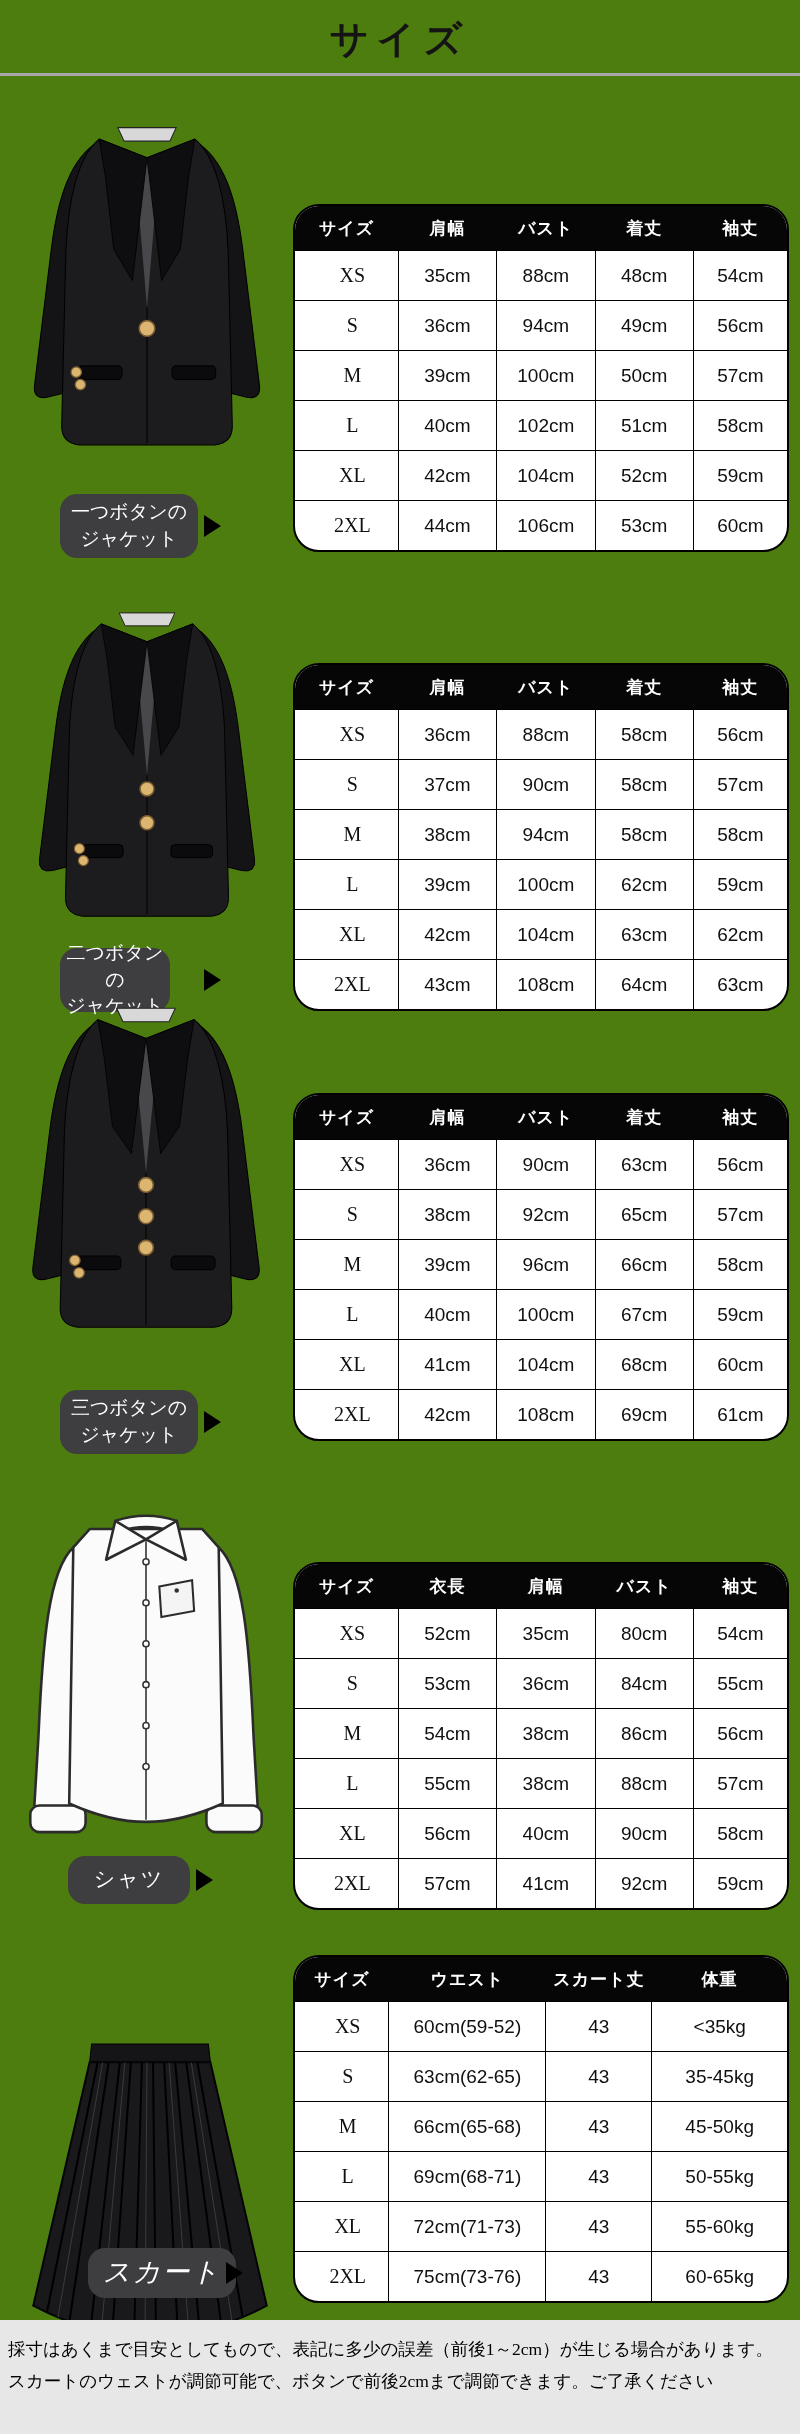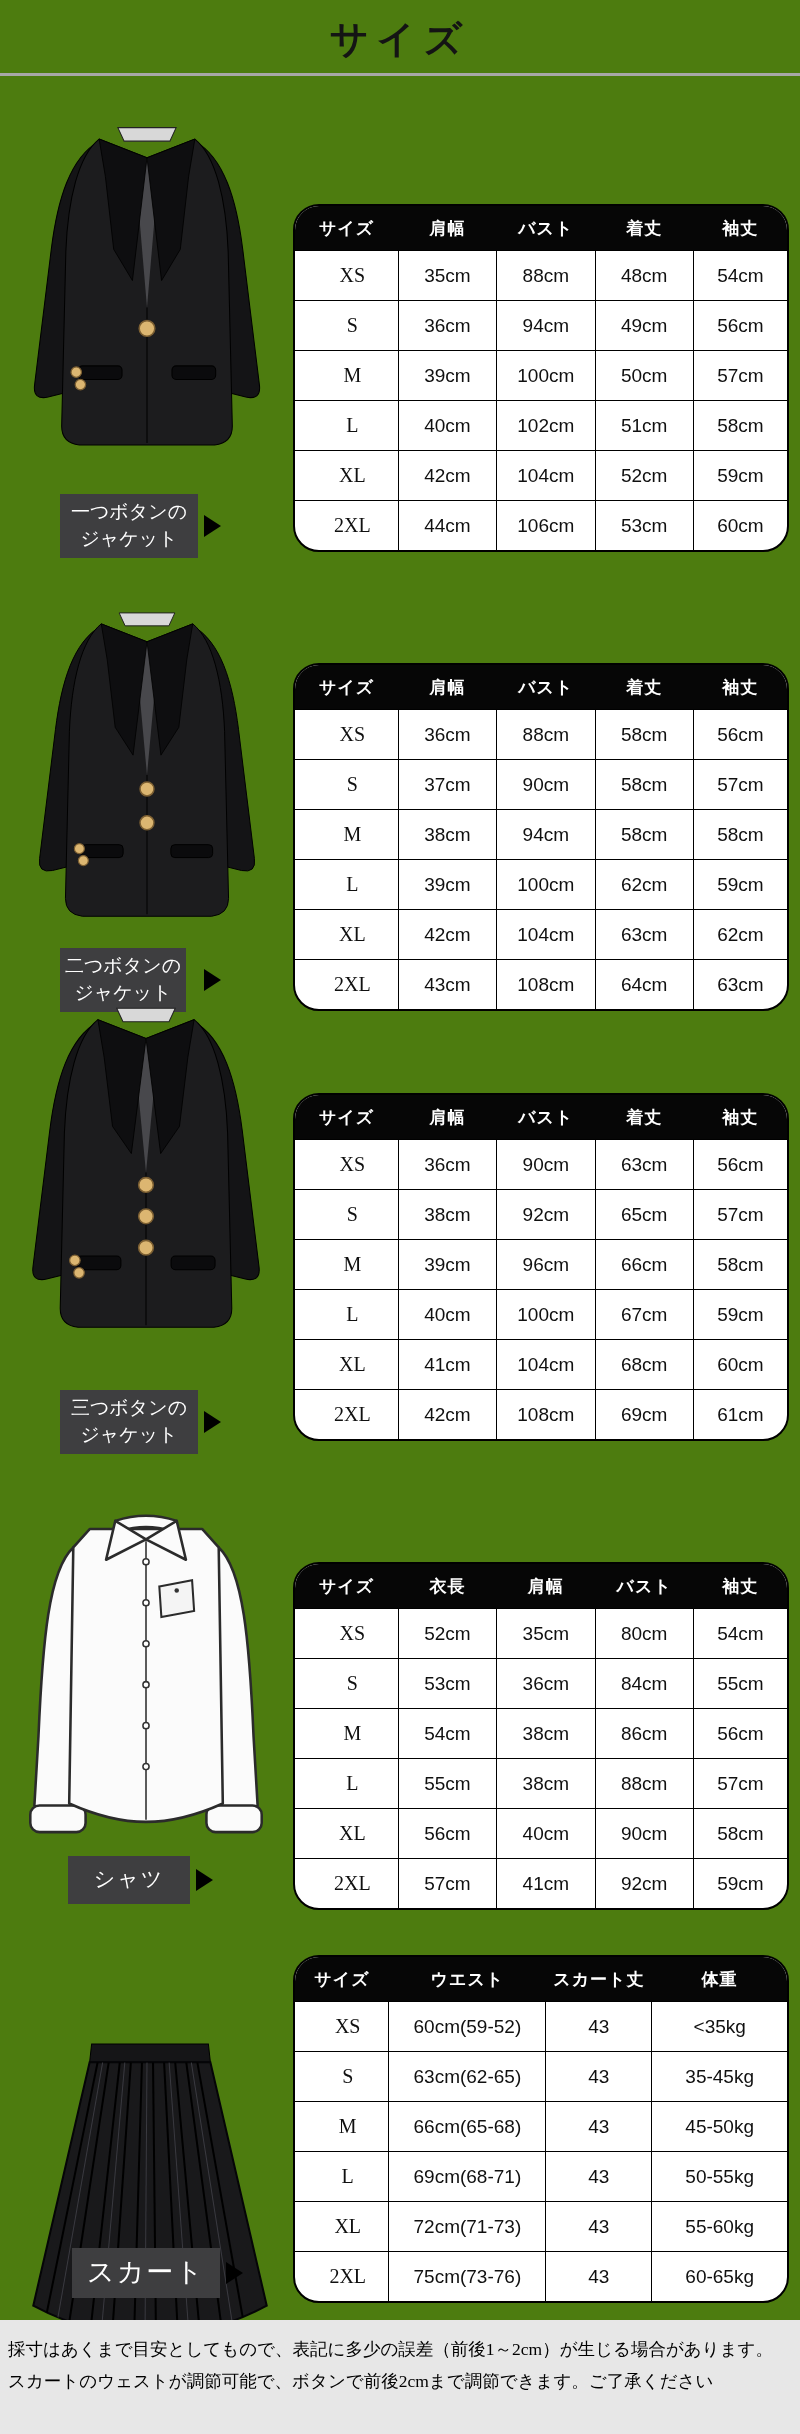--- a/index.html
+++ b/index.html
@@ -31,27 +31,27 @@
   .cols5 th:nth-child(5),.cols5 td:nth-child(5){width:19%;}
   .cols4 th:nth-child(1),.cols4 td:nth-child(1){width:19%;}
   .cols4 th:nth-child(2),.cols4 td:nth-child(2){width:32%;}
   .cols4 th:nth-child(3),.cols4 td:nth-child(3){width:21.5%;}
   .cols4 th:nth-child(4),.cols4 td:nth-child(4){width:27.5%;}
   #t1{top:204px;} #t2{top:663px;} #t3{top:1093px;} #t4{top:1562px;} #t5{top:1955px;}
 
   
   .label{position:absolute;background:#3e3e40;color:#fff;display:flex;flex-direction:column;
          align-items:center;justify-content:center;text-align:center;
-         font-family:"Liberation Serif","DejaVu Serif",serif;line-height:1.4;}
+         font-family:"Liberation Serif","DejaVu Serif",serif;line-height:1.4;border-radius:17px;}
   .label.two{font-size:19px;}
   #l1{left:60px;top:494px;width:138px;height:64px;}
-  #l2{left:60px;top:948px;width:126px;height:64px;}
+  #l2{left:60px;top:948px;width:110px;height:64px;}
   #l3{left:60px;top:1390px;width:138px;height:64px;}
   #l4{left:68px;top:1856px;width:122px;height:48px;font-size:21px;letter-spacing:2px;}
-  #l5{left:72px;top:2248px;width:148px;height:50px;font-size:27px;letter-spacing:2px;}
+  #l5{left:88px;top:2248px;width:148px;height:50px;font-size:27px;letter-spacing:2px;font-style:italic;}
 
   .arrow{position:absolute;width:0;height:0;border-top:11px solid transparent;
          border-bottom:11px solid transparent;border-left:17px solid #000;}
   #a1{left:204px;top:515px;} #a2{left:204px;top:969px;} #a3{left:204px;top:1411px;}
   #a4{left:196px;top:1869px;} #a5{left:226px;top:2262px;}
 
   
   .illus{position:absolute;}
   #i1{left:8px;top:112px;width:278px;height:385px;}
   #i2{left:12px;top:598px;width:270px;height:368px;}

